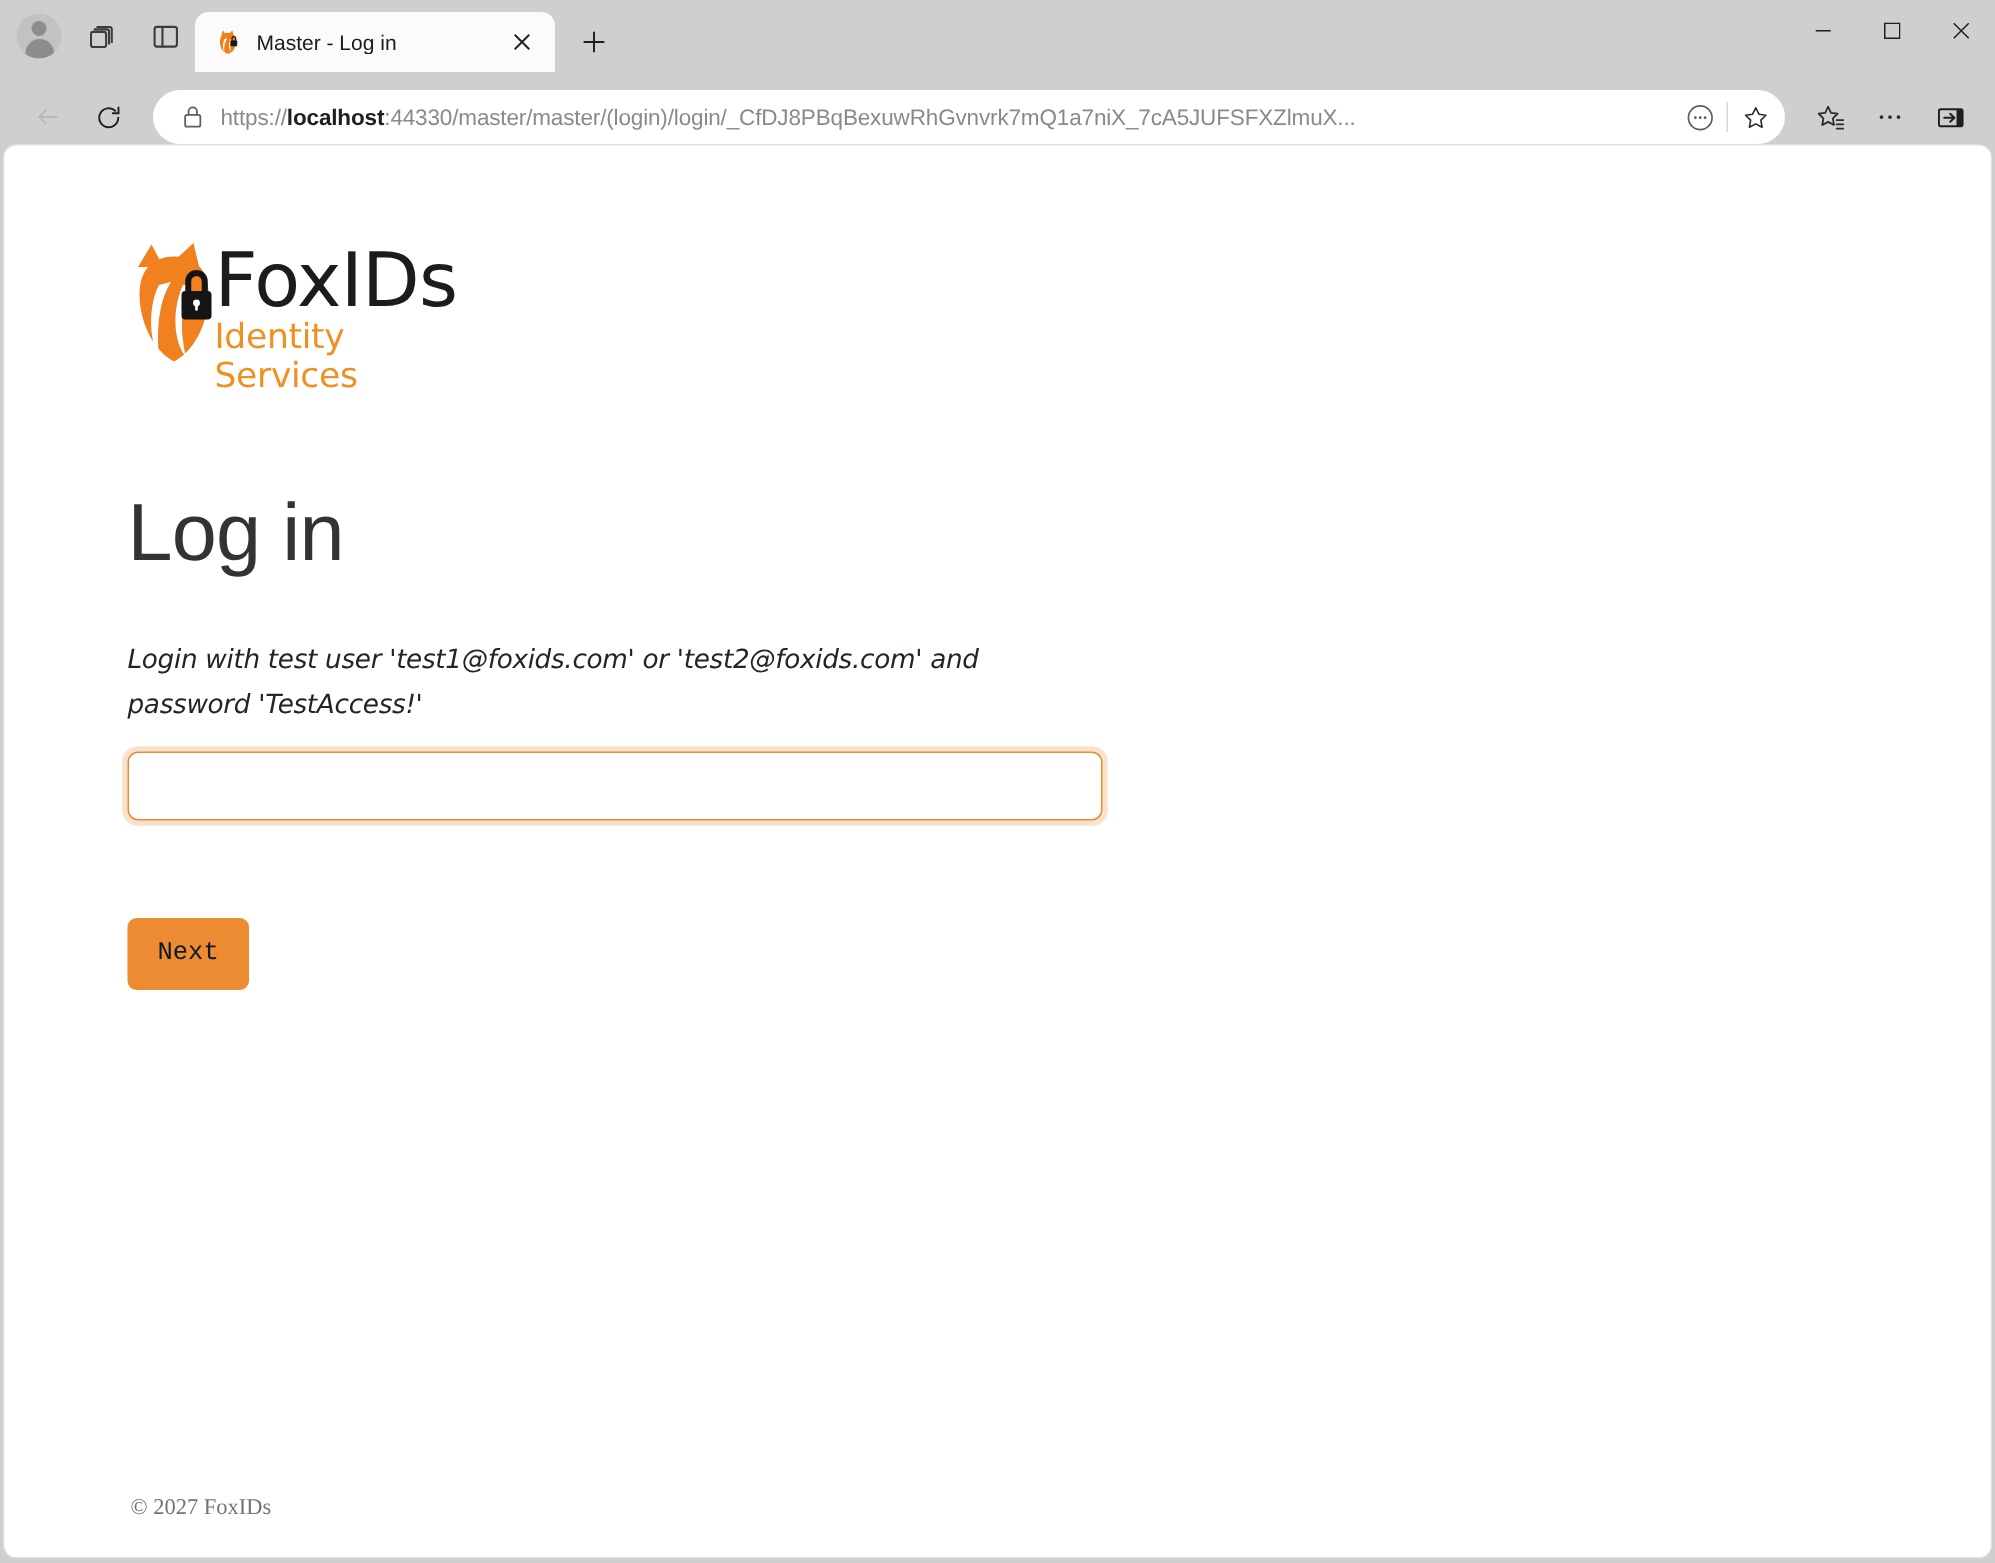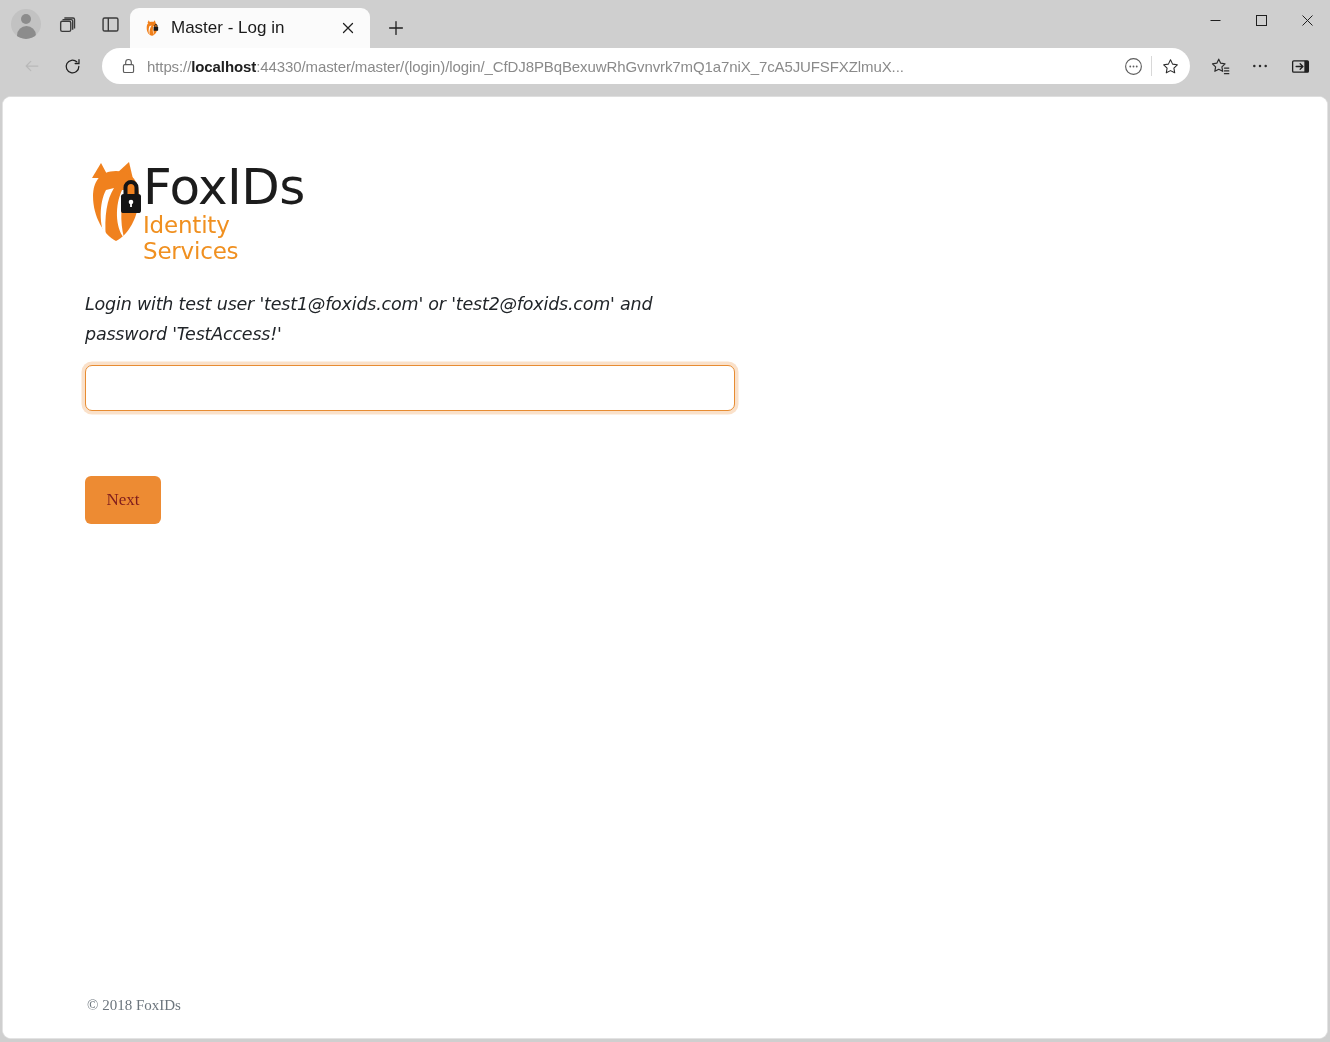--- a/index.html
+++ b/index.html
@@ -104,21 +104,21 @@
   }
 
   .tab-favicon {
     width: 18px; height: 18px;
     flex: 0 0 18px;
     position: relative;
   }
 
   .tab-title {
     flex: 1;
-    font-size: 17px;
+    font-size: 14px;
     color: #1b1b1b;
     white-space: nowrap;
     overflow: hidden;
     text-overflow: ellipsis;
     font-family: "Liberation Sans", sans-serif;
   }
 
   .tab-close {
     width: 24px; height: 24px;
     display: flex;
@@ -156,21 +156,21 @@
     align-items: center;
     justify-content: center;
     cursor: pointer;
   }
 
   
   .toolbar {
     height: 48px;
     flex: 0 0 48px;
     display: flex;
-    align-items: flex-start;
+    align-items: flex-end;
     padding: 0 12px 0 14px;
     gap: 4px;
     background: #cfcfcf;
   }
 
   .nav-btn {
     width: 36px; height: 36px;
     display: flex;
     align-items: center;
     justify-content: center;
@@ -357,28 +357,28 @@
     color: #212529;
     outline: none;
     box-shadow: 0 0 0 3.5px rgba(237,140,50,0.26);
   }
 
   .btn-row { margin-top: 65px; }
 
   .btn-primary {
     display: inline-block;
     background: #ED8B33;
-    color: #7f1d1d;
+    color: #0f172a;
     border: none;
     border-radius: 6px;
     padding: 0 20px;
     height: 48px;
     min-width: 76px;
     font-size: 17px;
-    font-family: Liberation Serif, serif;
+    font-family: Liberation Mono, monospace;
     cursor: pointer;
     line-height: 48px;
     text-align: center;
   }
 
   
   .page-footer {
     position: absolute;
     left: 84px;
     bottom: 24px;
@@ -563,31 +563,32 @@
               <circle cx="46" cy="43" r="2.3" fill="#ffffff"></circle>
               <rect x="45.1" y="43" width="1.8" height="5" fill="#ffffff"></rect>
             </svg>
           </div>
           <div class="logo-text">
             <div class="logo-name">FoxIDs</div>
             <div class="logo-tagline">Identity Services</div>
           </div>
         </div>
 
+        <h1 class="page-title">Log in</h1>
 
         <p class="info-text">Login with test user 'test1@foxids.com' or 'test2@foxids.com' and password 'TestAccess!'</p>
 
         <form class="form-group">
           <input class="text-input" id="email-input" type="text" autocomplete="off" placeholder="" style="">
 
           <div class="btn-row">
             <button class="btn-primary" type="submit">Next</button>
           </div>
         </form>
 
       </div>
 
-      <div class="page-footer">© 2018 FoxIDs</div>
+      <div class="page-footer">© 2027 FoxIDs</div>
 
     </div>
   </div>
 
 </div>
 
 </body></html>

